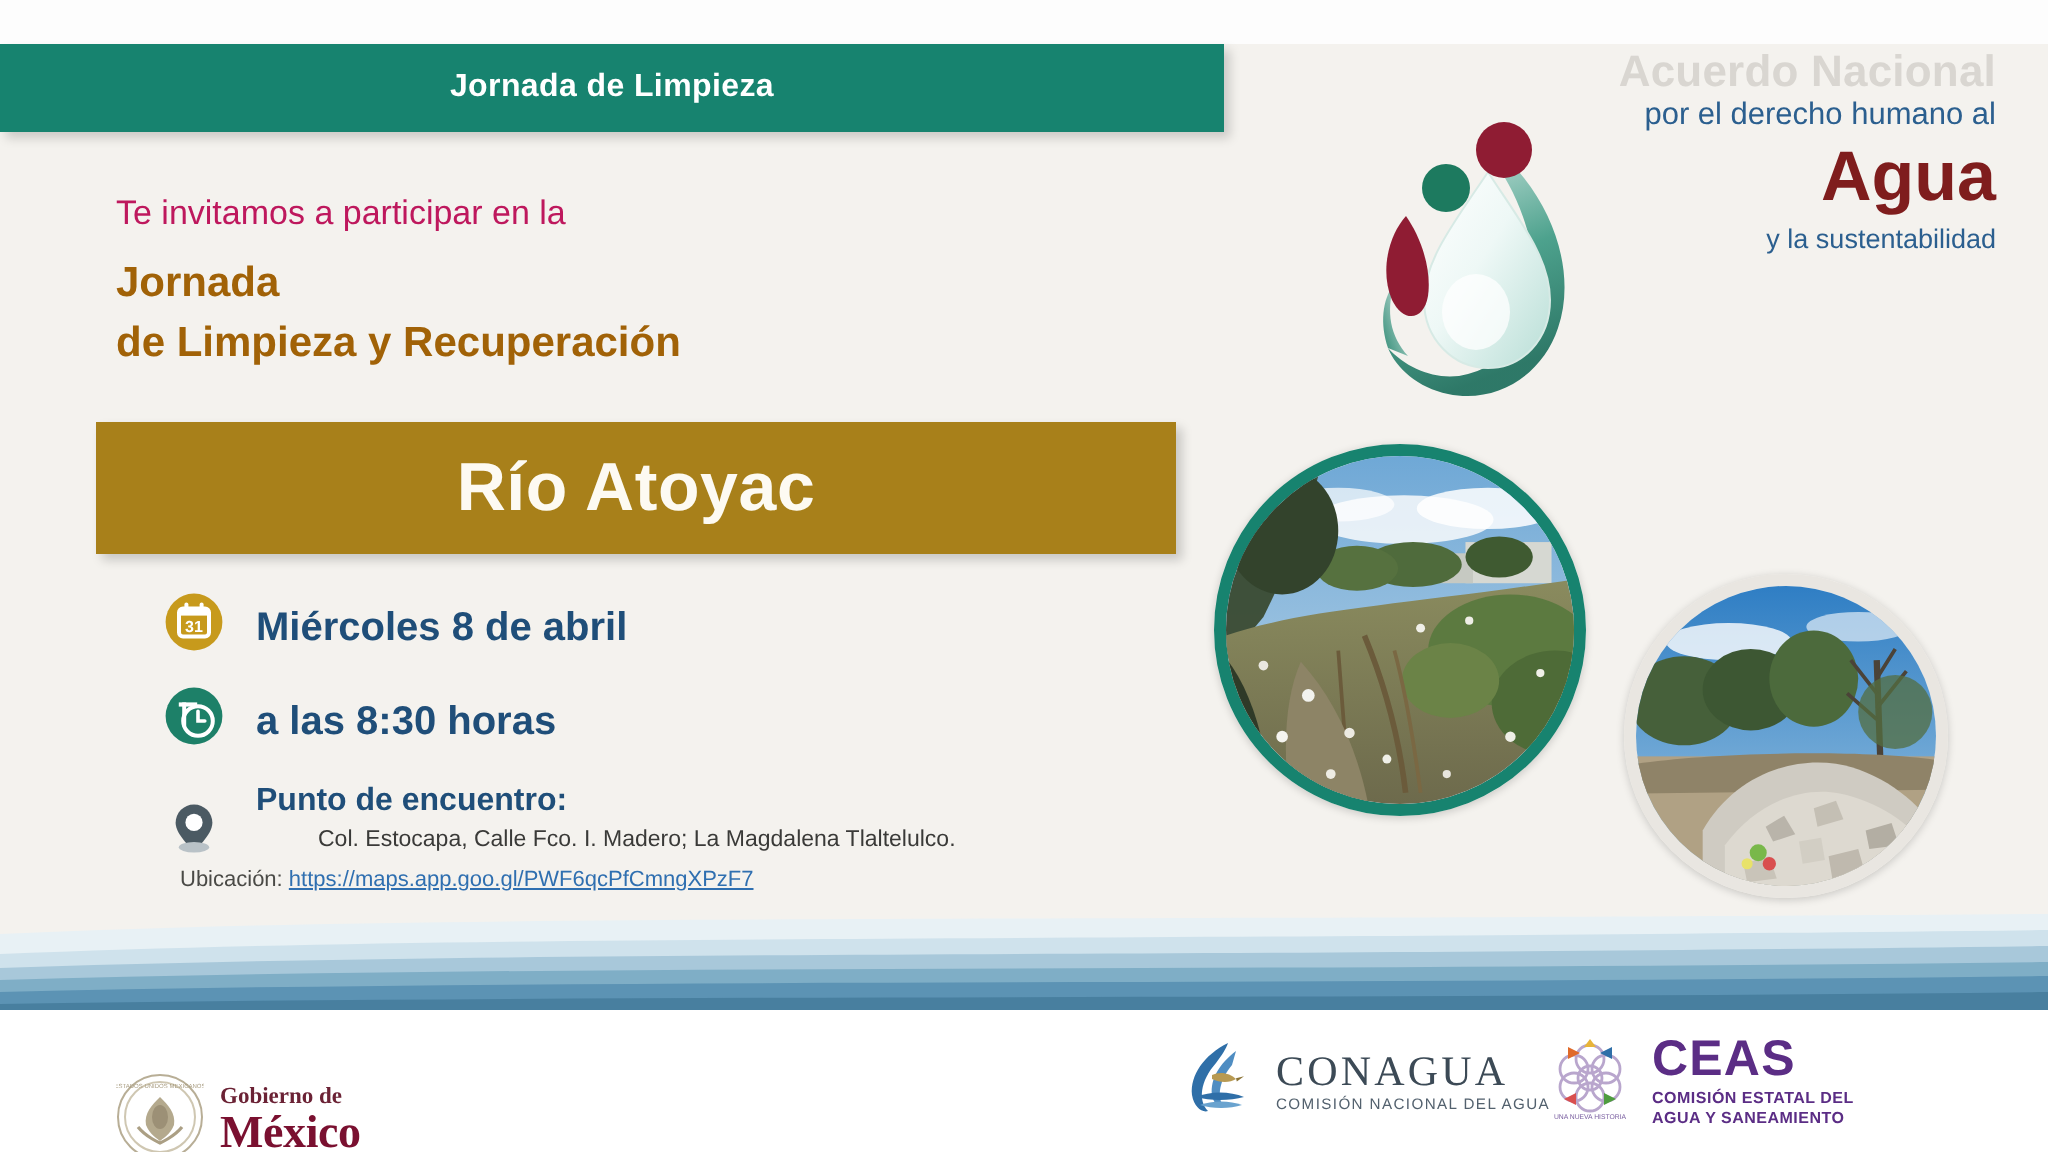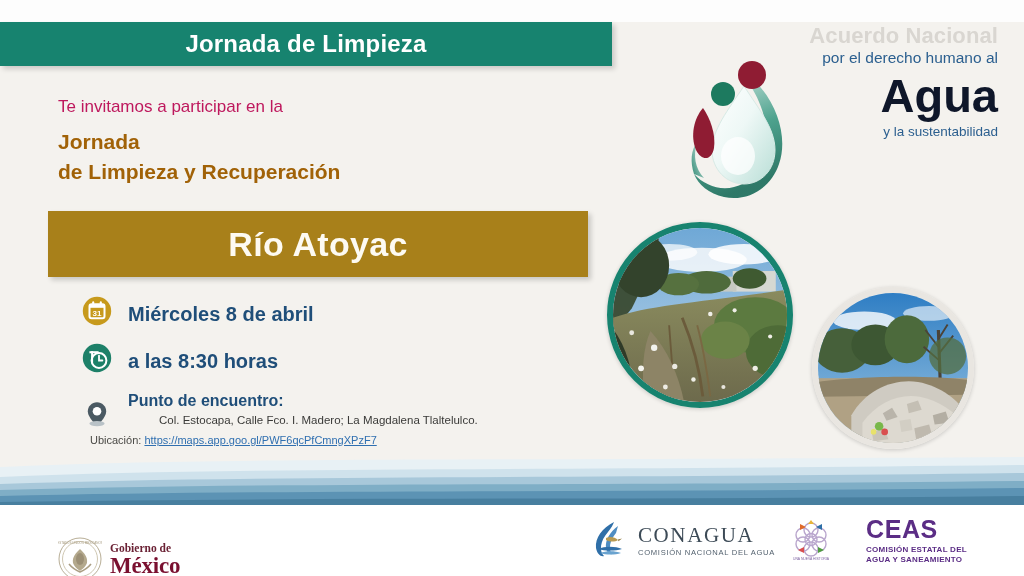--- a/index.html
+++ b/index.html
@@ -24,38 +24,38 @@
   
   .title-banner {
     position: absolute; left: 0; top: 22px;
     width: 612px; height: 44px;
     background: #17836f;
     box-shadow: 3px 3px 5px rgba(0,0,0,0.17);
     display: flex; align-items: center; justify-content: center;
   }
   .title-banner .txt {
     color: #ffffff;
-    font-size: 24px; font-weight: bold;
+    font-size: 16px; font-weight: bold;
     letter-spacing: .2px;
   }
 
   
   .acuerdo {
     position: absolute; right: 26px; top: 24px;
     width: 246px; text-align: right;
   }
   .acuerdo .l1 {
     font-size: 22px; font-weight: bold; color: #d9d6d1;
     line-height: 1.05; letter-spacing: .1px;
   }
   .acuerdo .l2 {
     font-size: 15.5px; color: #2b5f8f; line-height: 1.35; margin-top: 1px;
   }
   .acuerdo .l3 {
-    font-size: 47px; font-weight: bold; color: #0f172a;
+    font-size: 35px; font-weight: bold; color: #7f1d1d;
     line-height: 1.05; margin-top: 2px;
   }
   .acuerdo .l4 {
     font-size: 13.5px; color: #2b5f8f; margin-top: 4px;
   }
 
   
   .drop-logo {
     position: absolute; left: 676px; top: 52px;
     width: 120px; height: 160px;
@@ -153,21 +153,21 @@
   .logo-ma .w1 { font-size: 22px; font-weight: bold; color: #6b1f37;
                  font-family: "Liberation Serif", serif; letter-spacing: -.2px; }
   .logo-ma .w2 { font-size: 9.3px; font-weight: bold; color: #5a1f33;
                  margin-top: 1px; letter-spacing: -.1px; }
 
   .logo-con { left: 588px; }
   .logo-con .w1 { font-size: 21px; color: #3c4a56;
                   font-family: "Liberation Serif", serif; letter-spacing: 1.6px; }
   .logo-con .w2 { font-size: 7.6px; color: #53616e; letter-spacing: .7px; margin-top: 2px; }
 
-  .logo-ceas { left: 788px; gap: 24px; }
+  .logo-ceas { left: 772px; }
   .logo-ceas .w1 { font-size: 25px; font-weight: bold; color: #5b2d85;
                    letter-spacing: .6px; }
   .logo-ceas .w2 { font-size: 8px; font-weight: bold; color: #5b2d85;
                    letter-spacing: .25px; margin-top: 2px; line-height: 1.25; }
 </style>
 </head>
 <body>
 
 <div id="poster">
 

